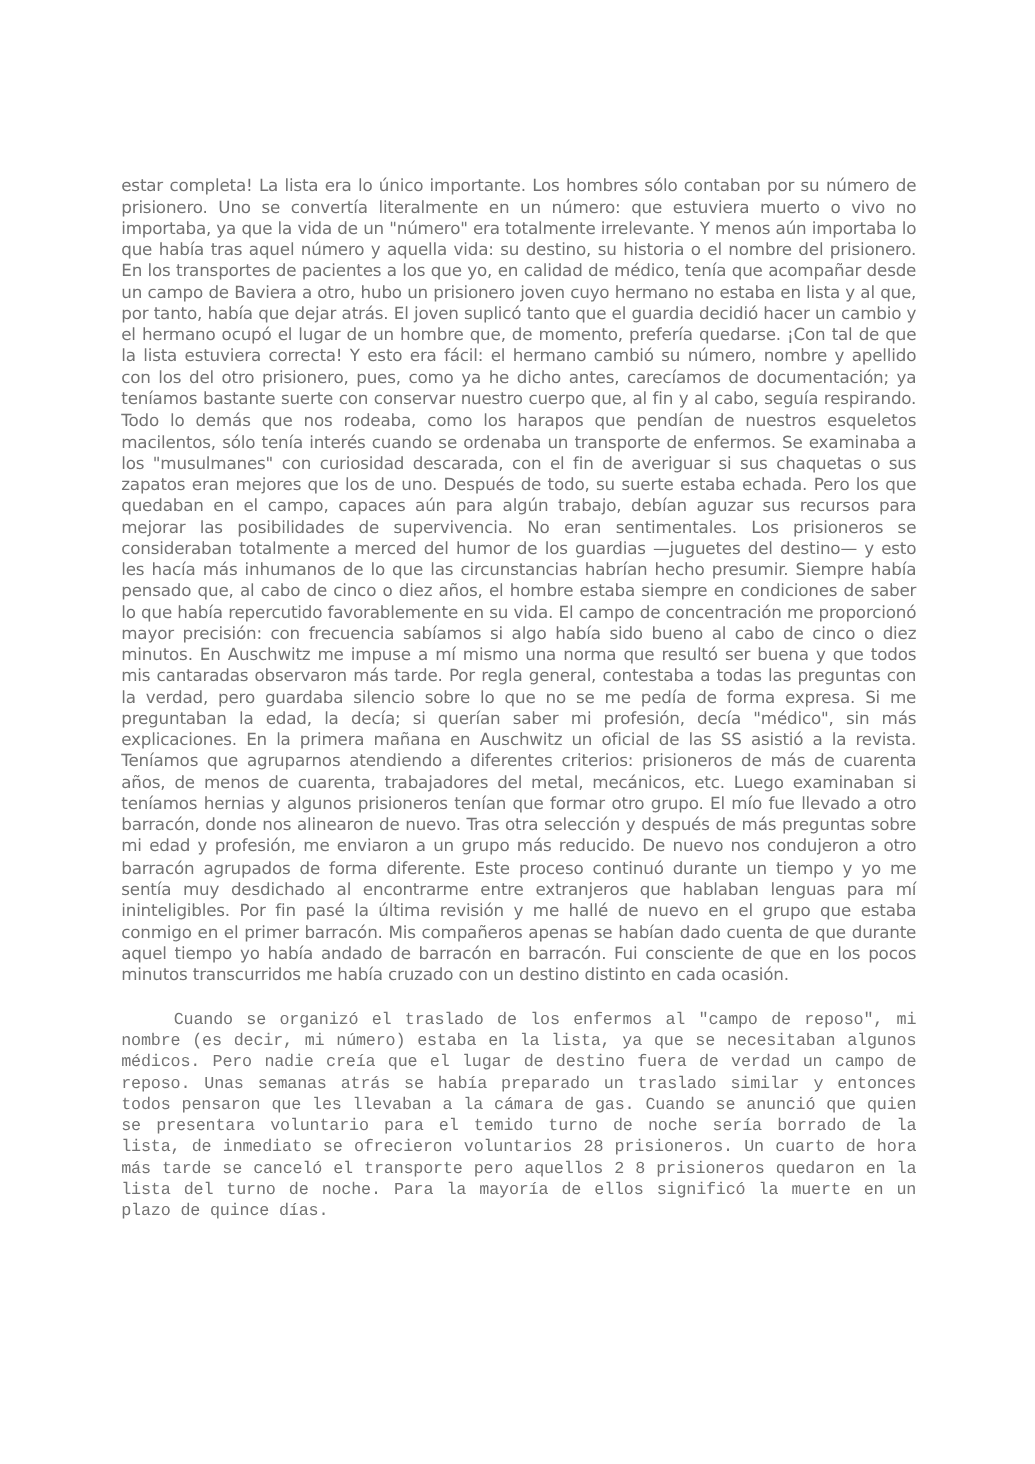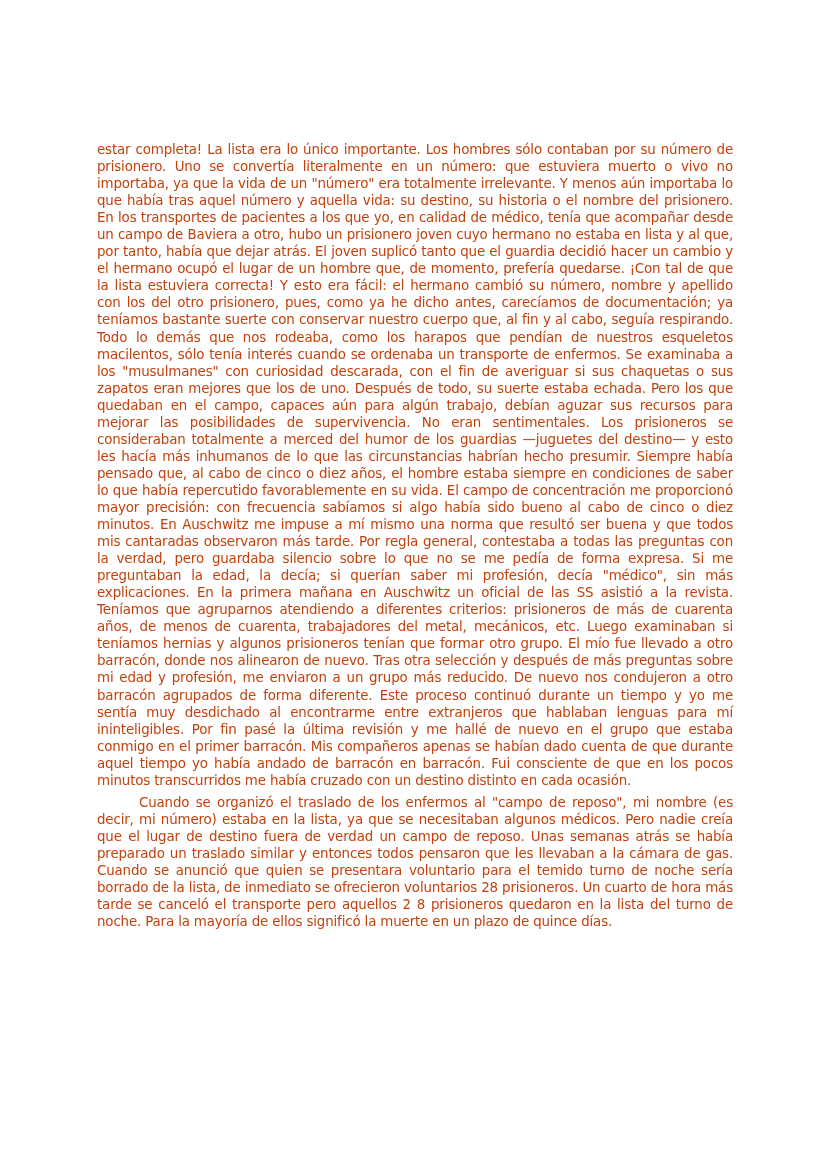--- a/index.html
+++ b/index.html
@@ -5,28 +5,28 @@
   html, body { margin: 0; padding: 0; background: #ffffff; }
   body { width: 828px; height: 1171px; position: relative; overflow: hidden; }
   .page {
     position: absolute;
     left: 97px;
     top: 141px;
     width: 636px;
     font-family: "DejaVu Sans", sans-serif;
     font-size: 13.4px;
     line-height: 17.05px;
-    color: #c2410c;
+    color: #737373;
   }
   .para {
     margin: 0;
     text-align: justify;
     letter-spacing: -0.15px;
   }
-  .para.indent { text-indent: 42px; margin-top: 5px; }
+  .para.indent { text-indent: 42px; margin-top: 19px; font-family: Liberation Mono, monospace; }
 </style>
 </head>
 <body>
 
 <div class="page">
   <p class="para">estar completa! La lista era lo único importante. Los hombres sólo contaban por su número de prisionero. Uno se convertía literalmente en un número: que estuviera muerto o vivo no importaba, ya que la vida de un "número" era totalmente irrelevante. Y menos aún importaba lo que había tras aquel número y aquella vida: su destino, su historia o el nombre del prisionero. En los transportes de pacientes a los que yo, en calidad de médico, tenía que acompañar desde un campo de Baviera a otro, hubo un prisionero joven cuyo hermano no estaba en lista y al que, por tanto, había que dejar atrás. El joven suplicó tanto que el guardia decidió hacer un cambio y el hermano ocupó el lugar de un hombre que, de momento, prefería quedarse. ¡Con tal de que la lista estuviera correcta! Y esto era fácil: el hermano cambió su número, nombre y apellido con los del otro prisionero, pues, como ya he dicho antes, carecíamos de documentación; ya teníamos bastante suerte con conservar nuestro cuerpo que, al fin y al cabo, seguía respirando. Todo lo demás que nos rodeaba, como los harapos que pendían de nuestros esqueletos macilentos, sólo tenía interés cuando se ordenaba un transporte de enfermos. Se examinaba a los "musulmanes" con curiosidad descarada, con el fin de averiguar si sus chaquetas o sus zapatos eran mejores que los de uno. Después de todo, su suerte estaba echada. Pero los que quedaban en el campo, capaces aún para algún trabajo, debían aguzar sus recursos para mejorar las posibilidades de supervivencia. No eran sentimentales. Los prisioneros se consideraban totalmente a merced del humor de los guardias —juguetes del destino— y esto les hacía más inhumanos de lo que las circunstancias habrían hecho presumir. Siempre había pensado que, al cabo de cinco o diez años, el hombre estaba siempre en condiciones de saber lo que había repercutido favorablemente en su vida. El campo de concentración me proporcionó mayor precisión: con frecuencia sabíamos si algo había sido bueno al cabo de cinco o diez minutos. En Auschwitz me impuse a mí mismo una norma que resultó ser buena y que todos mis cantaradas observaron más tarde. Por regla general, contestaba a todas las preguntas con la verdad, pero guardaba silencio sobre lo que no se me pedía de forma expresa. Si me preguntaban la edad, la decía; si querían saber mi profesión, decía "médico", sin más explicaciones. En la primera mañana en Auschwitz un oficial de las SS asistió a la revista. Teníamos que agruparnos atendiendo a diferentes criterios: prisioneros de más de cuarenta años, de menos de cuarenta, trabajadores del metal, mecánicos, etc. Luego examinaban si teníamos hernias y algunos prisioneros tenían que formar otro grupo. El mío fue llevado a otro barracón, donde nos alinearon de nuevo. Tras otra selección y después de más preguntas sobre mi edad y profesión, me enviaron a un grupo más reducido. De nuevo nos condujeron a otro barracón agrupados de forma diferente. Este proceso continuó durante un tiempo y yo me sentía muy desdichado al encontrarme entre extranjeros que hablaban lenguas para mí ininteligibles. Por fin pasé la última revisión y me hallé de nuevo en el grupo que estaba conmigo en el primer barracón. Mis compañeros apenas se habían dado cuenta de que durante aquel tiempo yo había andado de barracón en barracón. Fui consciente de que en los pocos minutos transcurridos me había cruzado con un destino distinto en cada ocasión.</p>
   <p class="para indent">Cuando se organizó el traslado de los enfermos al "campo de reposo", mi nombre (es decir, mi número) estaba en la lista, ya que se necesitaban algunos médicos. Pero nadie creía que el lugar de destino fuera de verdad un campo de reposo. Unas semanas atrás se había preparado un traslado similar y entonces todos pensaron que les llevaban a la cámara de gas. Cuando se anunció que quien se presentara voluntario para el temido turno de noche sería borrado de la lista, de inmediato se ofrecieron voluntarios 28 prisioneros. Un cuarto de hora más tarde se canceló el transporte pero aquellos 2 8 prisioneros quedaron en la lista del turno de noche. Para la mayoría de ellos significó la muerte en un plazo de quince días.</p>
 </div>
 
 </body></html>

